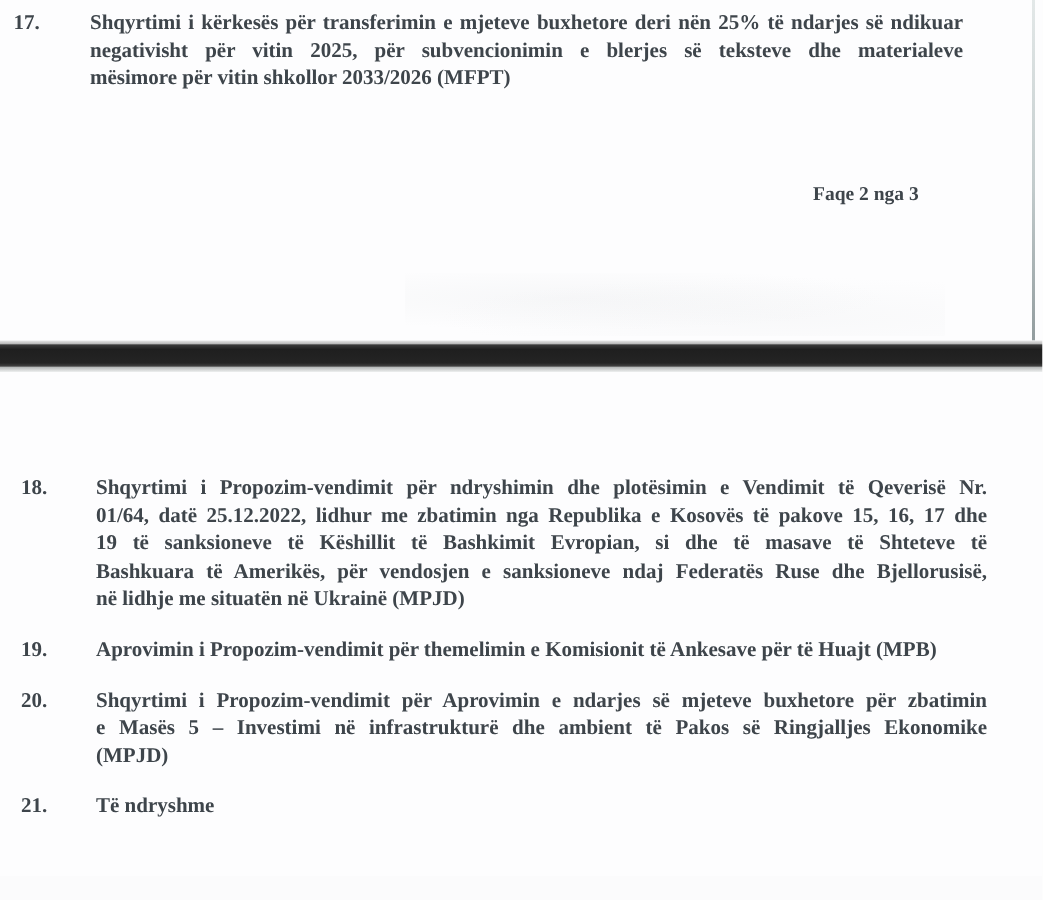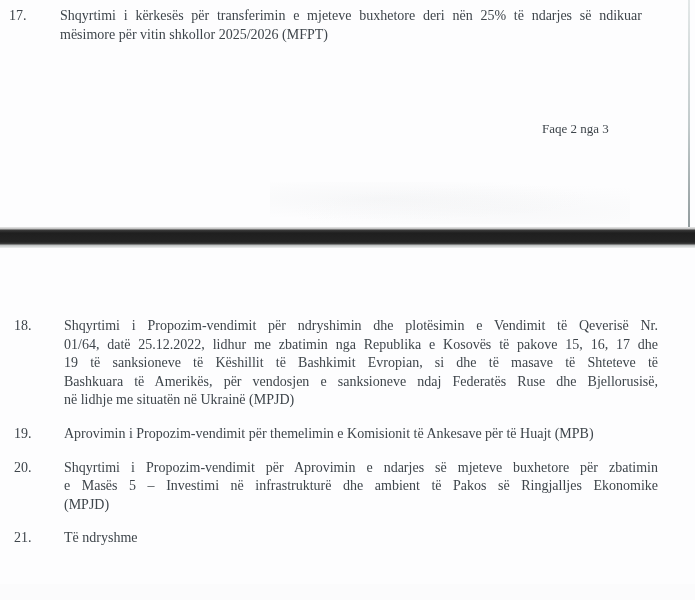--- a/index.html
+++ b/index.html
@@ -16,20 +16,21 @@
     overflow: hidden;
   }
   .page {
     position: absolute;
     left: 0; right: 0;
     background: var(--page-bg, #fdfdfe);
     color: var(--ink, #3e454b);
     font-size: 14px;
     line-height: 18.6px;
     box-sizing: border-box;
+    font-weight: bold;
   }
   .page-top {
     top: 0; height: 227px;
     padding: 7px 53px 0 9px;
   }
   .page-bottom {
     top: 248px; height: 336px;
     padding: 69px 37px 0 14px;
   }
   .agenda-item {
@@ -84,21 +85,22 @@
 <body style="--ink: #3e454b; --page-bg: #fdfdfe; --bar: #242424;">
 
 <div class="viewport">
 
   <div class="page page-top">
     <div>
         <div class="agenda-item">
           <span class="num">17.</span>
           <div class="text">
             <div class="line">Shqyrtimi i kërkesës për transferimin e mjeteve buxhetore deri nën 25% të ndarjes së ndikuar</div>
-            <div class="line last">mësimore për vitin shkollor 2025/2026 (MFPT)</div>
+            <div class="line">negativisht për vitin 2025, për subvencionimin e blerjes së teksteve dhe materialeve</div>
+            <div class="line last">mësimore për vitin shkollor 2033/2026 (MFPT)</div>
           </div>
         </div>
       </div>
     <div class="page-footer">Faqe 2 nga 3</div>
     <div class="scan-noise-top"></div>
   </div>
 
   <div class="page-edge-line"></div>
 
   <div class="separator-bar"></div>

